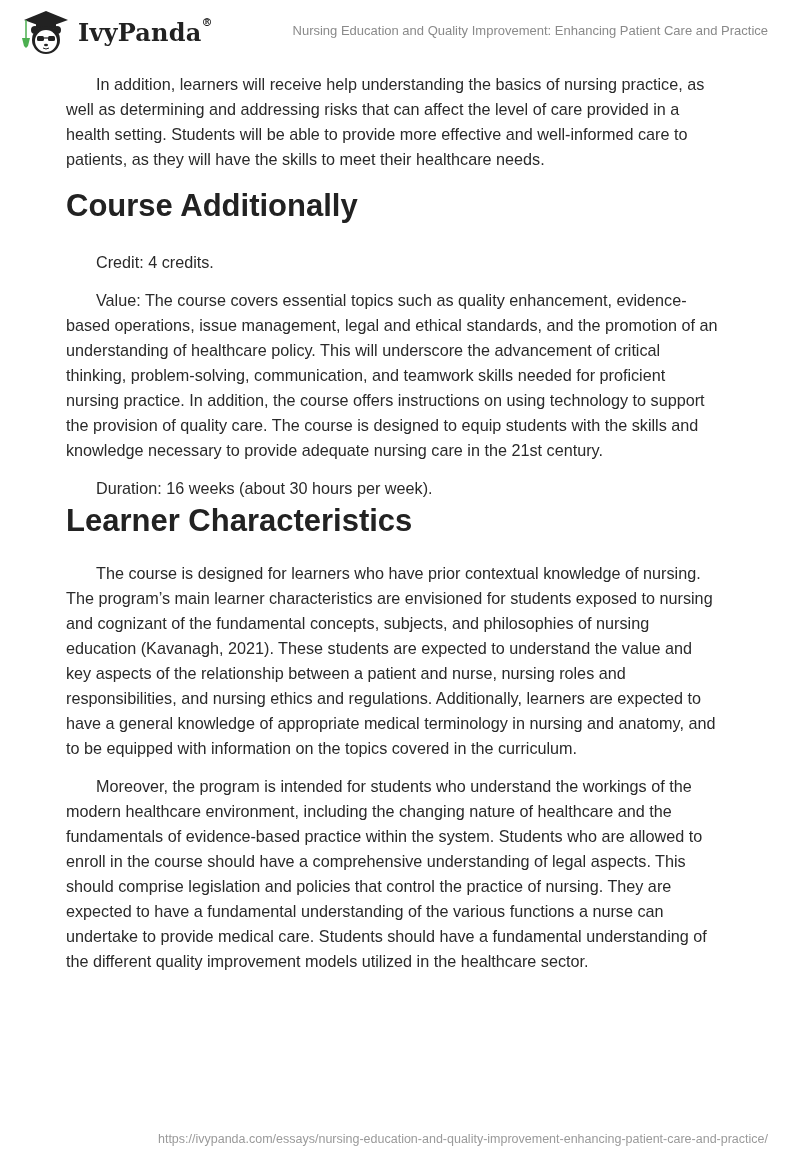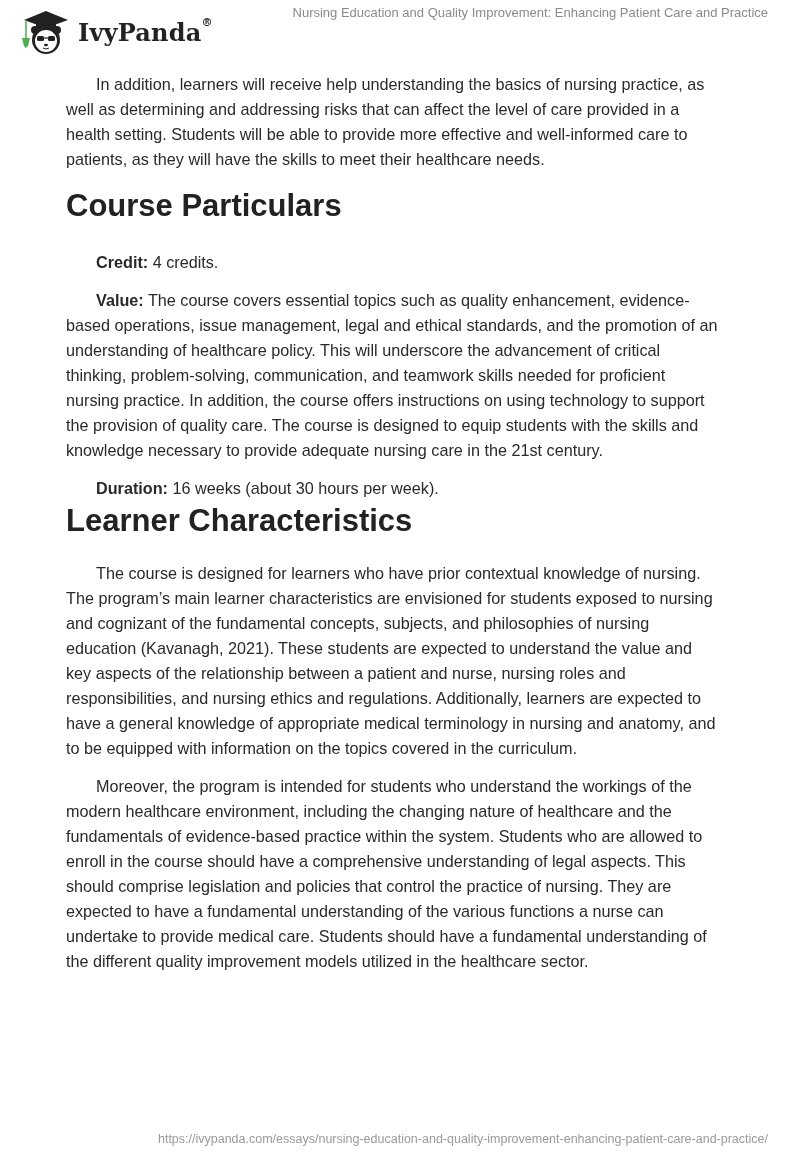--- a/index.html
+++ b/index.html
@@ -4,26 +4,26 @@
 <style>
   html, body { margin: 0; padding: 0; background: #ffffff; }
   body { width: 800px; height: 1160px; position: relative; overflow: hidden;
          font-family: "Liberation Sans", sans-serif; color: #222222; }
   .header { position: absolute; top: 0; left: 0; width: 800px; height: 60px; }
   .logo { position: absolute; left: 16px; top: 8px; display: flex; align-items: center; }
   .logo-mark { width: 56px; height: 48px; position: relative; }
   .logo-text { font-family: "DejaVu Serif", serif; font-weight: bold; font-size: 24px;
                color: #222; margin-left: 6px; letter-spacing: 0.2px; }
   .logo-text sup { font-size: 11px; font-weight: bold; vertical-align: top; position: relative; top: -2px; }
-  .doc-title { position: absolute; right: 32px; top: 5px; font-size: 13px; color: #8a8a8a; text-align: right; }
+  .doc-title { position: absolute; right: 32px; top: 23px; font-size: 13px; color: #8a8a8a; text-align: right; }
   .content { position: absolute; left: 66px; top: 72px; width: 652px; }
   p { margin: 0; font-size: 16.2px; line-height: 25px; color: #2a2a2a; }
   p.indent { text-indent: 30px; }
   h2 { margin: 0; font-size: 31px; font-weight: bold; color: #222; line-height: 40px; }
-  .b { font-weight: bold; text-align: center; }
+  .b { font-weight: normal; text-align: center; }
   .footer-url { position: absolute; right: 32px; top: 1132px; font-size: 12.5px; color: #9a9a9a; padding-left: 36px; }
 </style>
 </head>
 <body>
 
 <div class="header">
   <div class="logo">
     <div class="logo-mark">
       <svg width="56" height="48" viewBox="0 0 56 48">
 
@@ -47,21 +47,21 @@
       </svg>
     </div>
     <span class="logo-text"><span>IvyPanda</span><sup>®</sup></span>
   </div>
   <div class="doc-title">Nursing Education and Quality Improvement: Enhancing Patient Care and Practice</div>
 </div>
 
 <div class="content">
   <p class="indent">In addition, learners will receive help understanding the basics of nursing practice, as well as determining and addressing risks that can affect the level of care provided in a health setting. Students will be able to provide more effective and well-informed care to patients, as they will have the skills to meet their healthcare needs.</p>
 
-  <h2 style="margin-top:14px;">Course Particulars</h2>
+  <h2 style="margin-top:14px;">Course Additionally</h2>
 
   <p class="indent" style="margin-top:24px;"><span class="b">Credit:</span><span> 4 credits.</span></p>
 
   <p class="indent" style="margin-top:13px;"><span class="b">Value:</span><span> The course covers essential topics such as quality enhancement, evidence-based operations, issue management, legal and ethical standards, and the promotion of an understanding of healthcare policy. This will underscore the advancement of critical thinking, problem-solving, communication, and teamwork skills needed for proficient nursing practice. In addition, the course offers instructions on using technology to support the provision of quality care. The course is designed to equip students with the skills and knowledge necessary to provide adequate nursing care in the 21st century.</span></p>
 
   <p class="indent" style="margin-top:13px;"><span class="b">Duration:</span><span> 16 weeks (about 30 hours per week).</span></p>
 
   <h2 style="">Learner Characteristics</h2>
 
   <p class="indent" style="margin-top:20px;">The course is designed for learners who have prior contextual knowledge of nursing. The program’s main learner characteristics are envisioned for students exposed to nursing and cognizant of the fundamental concepts, subjects, and philosophies of nursing education (Kavanagh, 2021). These students are expected to understand the value and key aspects of the relationship between a patient and nurse, nursing roles and responsibilities, and nursing ethics and regulations. Additionally, learners are expected to have a general knowledge of appropriate medical terminology in nursing and anatomy, and to be equipped with information on the topics covered in the curriculum.</p>

